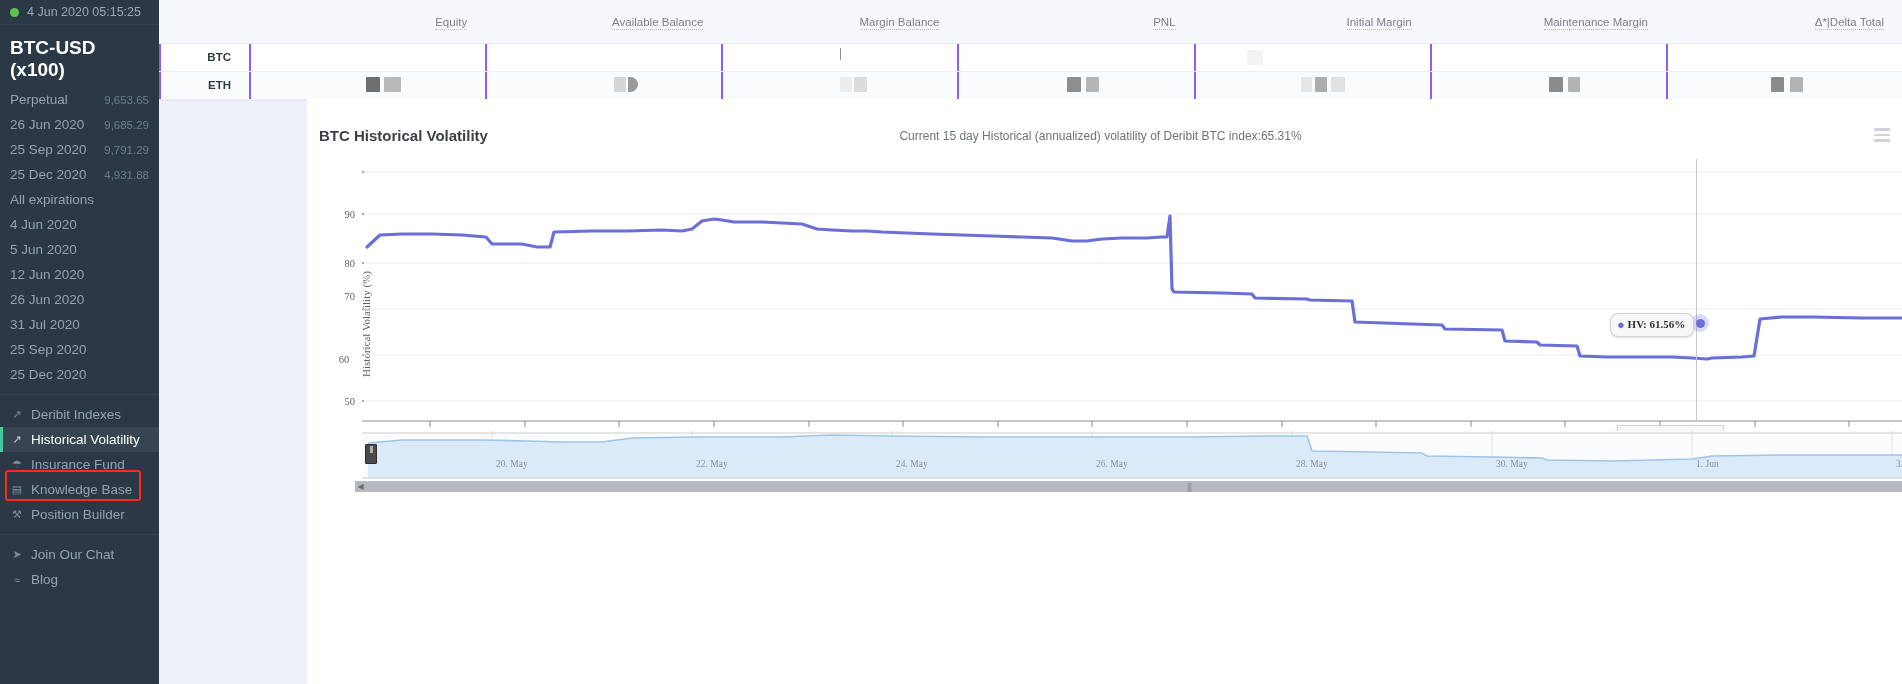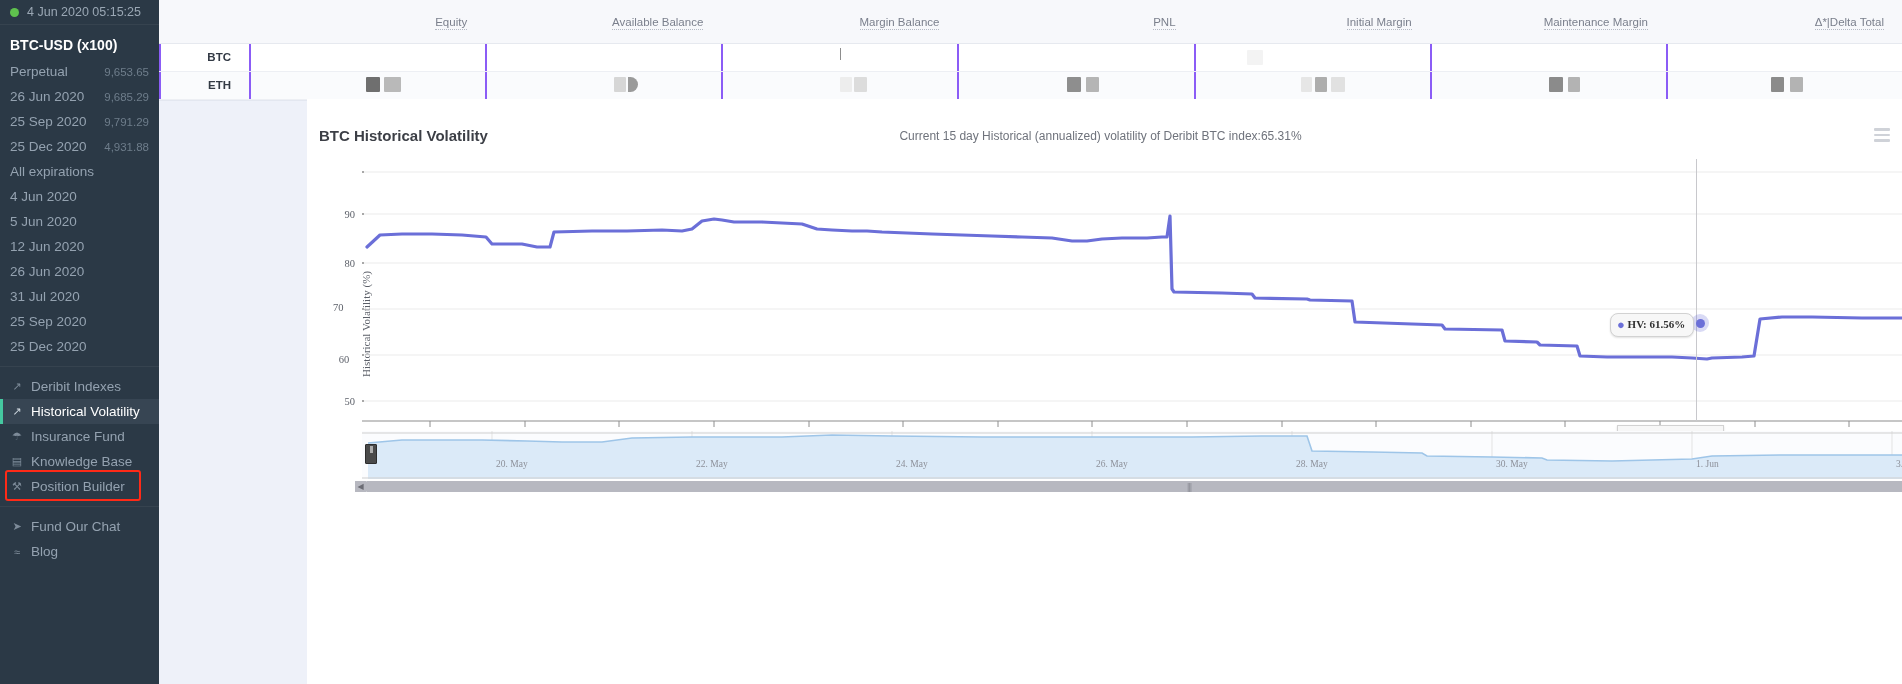--- a/index.html
+++ b/index.html
@@ -22,21 +22,21 @@
     position: relative;
   }
   .sb-clock {
     display:flex; align-items:center; gap:8px;
     height: 24px; padding: 0 10px;
     color:#9aa7b4; font-size: 12.5px;
     border-bottom: 1px solid #36434f;
   }
   .dot-green { width:9px; height:9px; border-radius:50%; background:#5fc14e; display:inline-block; }
   .sb-section-title {
-    color:#ffffff; font-weight:bold; font-size:14px;
+    color:#ffffff; font-weight:bold; font-size:19px;
     padding: 12px 20px 6px 10px;
   }
   .sb-row {
     display:flex; justify-content:space-between; align-items:center;
     padding: 5px 10px; font-size:13.5px; color:#94a2b0;
   }
   .sb-row .price { color:#6e7d8b; font-size:11.5px; }
   .sb-item {
     display:flex; align-items:center; gap:7px;
     padding: 5px 10px; font-size:13.5px; color:#94a2b0;
@@ -270,21 +270,21 @@
     </div>
     <div class="sb-item">
       <span class="ico">⚒</span>
       <span>Position Builder</span>
     </div>
 
     <div class="sb-divider"></div>
 
     <div class="sb-item">
       <span class="ico">➤</span>
-      <span>Fund Our Chat</span>
+      <span>Join Our Chat</span>
     </div>
     <div class="sb-item">
       <span class="ico">≈</span>
       <span>Blog</span>
     </div>
 
     <div class="redbox" style="left:5px; top:470px; width:132px; height:27px;"></div>
   </div>
 
   <div class="main">
@@ -360,21 +360,21 @@
           <i></i>
           <i></i>
       </div>
 
       <div class="plot-wrap">
 
         <div class="yaxis-title">Historical Volatility (%)</div>
 
         <div class="ytick" style="top:55px;  left:26px; width:22px; text-align:right;">90</div>
         <div class="ytick" style="top:104px; left:26px; width:22px; text-align:right;">80</div>
-        <div class="ytick" style="top:148px; left:26px; width:22px; ">70</div>
+        <div class="ytick" style="top:137px; left:26px; width:22px; text-align:right;">70</div>
         <div class="ytick" style="top:200px; left:26px; width:22px; text-align:center;">60</div>
         <div class="ytick" style="top:242px; left:26px; width:22px; text-align:right;">50</div>
 
         <svg width="1700" height="330" viewBox="0 0 1700 330" preserveAspectRatio="none" style="position:absolute;left:55px;top:0;">
 
           <line x1="0" y1="13" x2="1700" y2="13" stroke="#ebebeb" stroke-width="1"></line>
           <line x1="0" y1="55" x2="1700" y2="55" stroke="#ebebeb" stroke-width="1"></line>
           <line x1="0" y1="104" x2="1700" y2="104" stroke="#ebebeb" stroke-width="1"></line>
           <line x1="0" y1="150" x2="1700" y2="150" stroke="#ebebeb" stroke-width="1"></line>
           <line x1="0" y1="196" x2="1700" y2="196" stroke="#ebebeb" stroke-width="1"></line>

